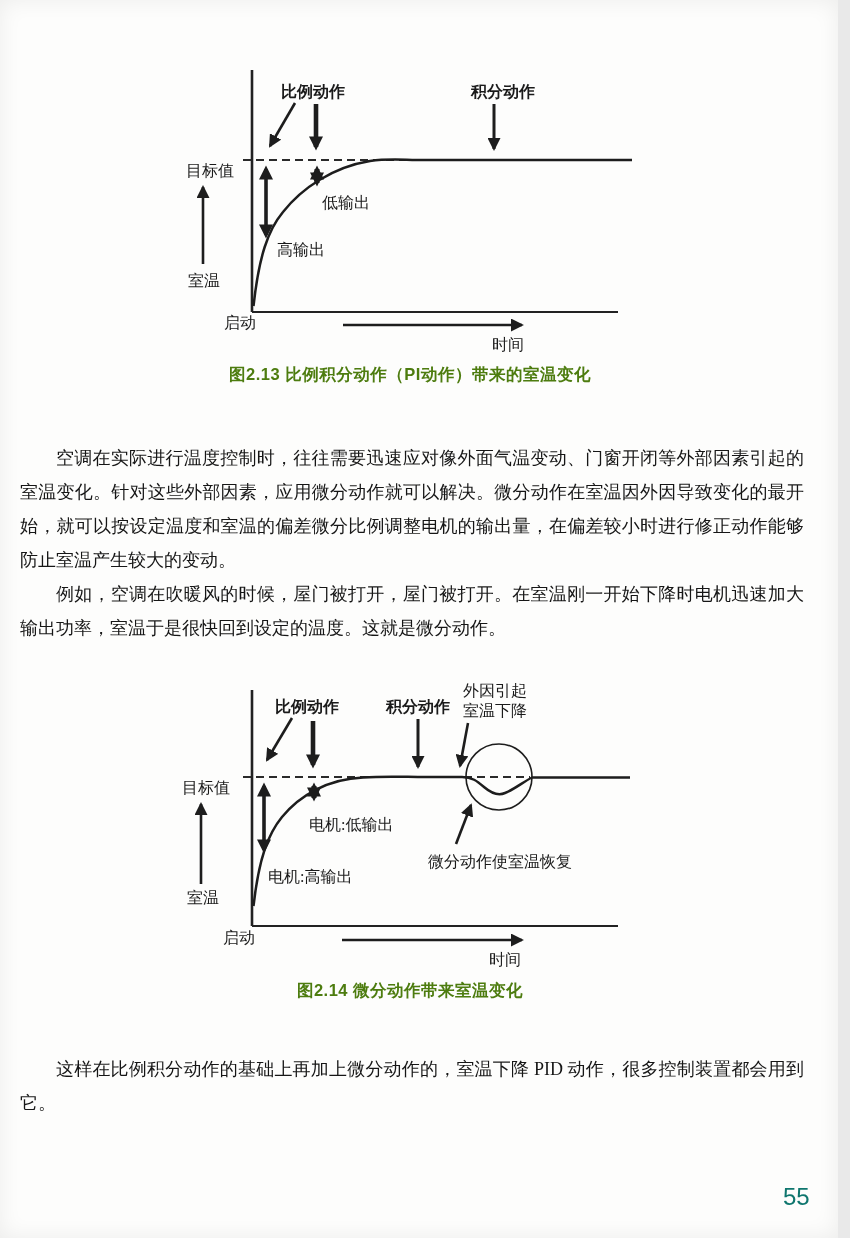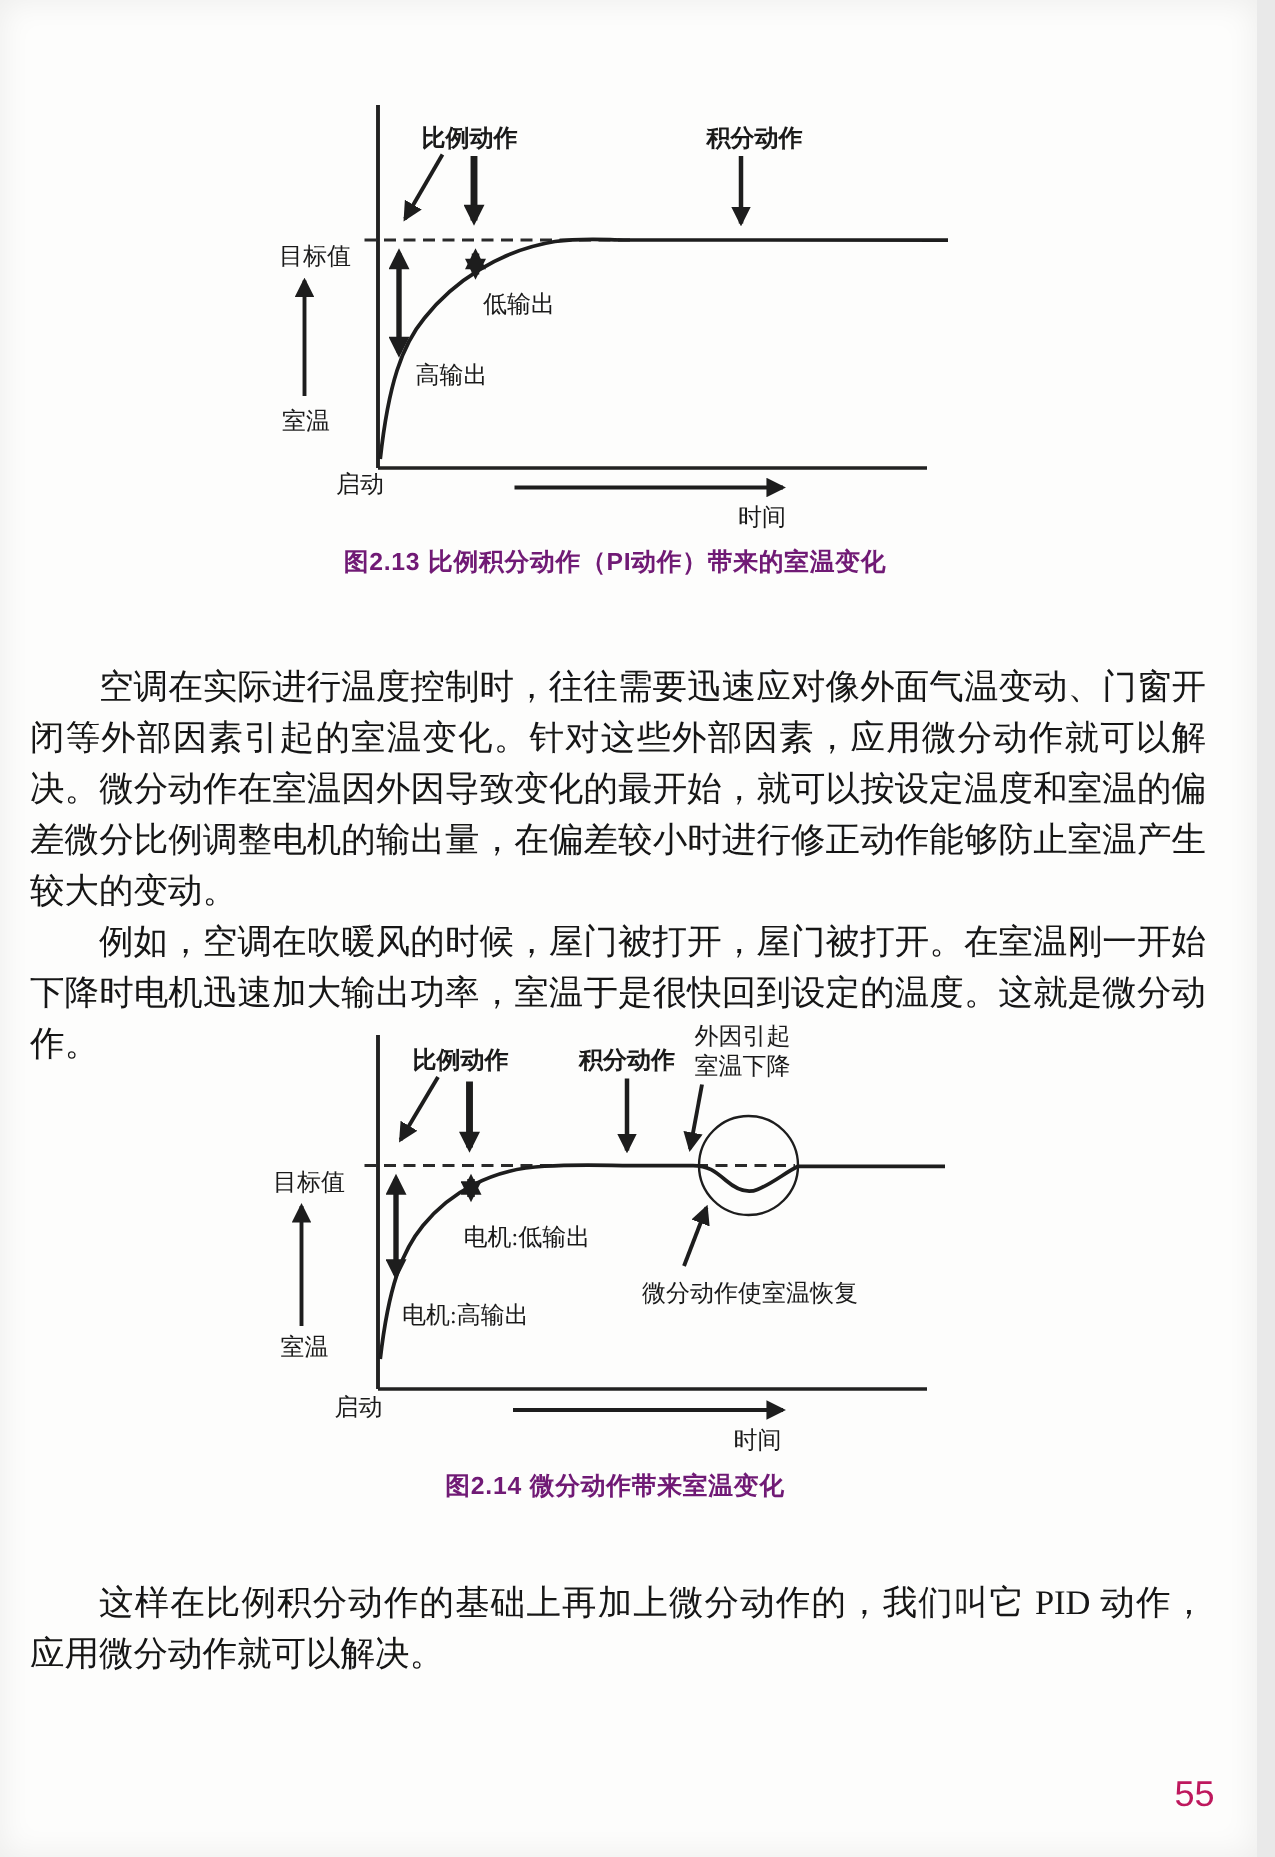--- a/index.html
+++ b/index.html
@@ -13,21 +13,21 @@
     width:838px;height:1238px;
     background:#fdfdfc;
     overflow:hidden;
     box-shadow:inset 0 0 22px rgba(0,0,0,0.07);
     color:#1b1b1b;
   }
   .bodytext{
     position:absolute;
     left:20px;
     width:784px;
-    font-size:23px;
+    font-size:18px;
     line-height:34px;
     text-align:justify;
     text-justify:inter-character;
     color:#161616;
   }
   .bodytext p{
     margin:0;
     text-indent:2em;
   }
   .figure{
@@ -35,34 +35,34 @@
     width:480px;
     text-align:center;
   }
   .figure svg{display:block;}
   .fig-caption{
     margin-top:2px;
     font-family:"Liberation Sans","DejaVu Sans",sans-serif;
     font-weight:bold;
     font-size:16.5px;
     letter-spacing:0.5px;
-    color:#701a75;
+    color:#4d7c0f;
     white-space:nowrap;
   }
   .diagram-label{
     font-family:"Liberation Serif","DejaVu Serif",serif;
     font-size:16px;
     fill:#1a1a1a;
   }
   .page-number{
     position:absolute;
     left:783px;top:1183px;
     font-family:"Liberation Sans","DejaVu Sans",sans-serif;
     font-size:24px;
-    color:#be185d;
+    color:#0f766e;
   }
 </style>
 </head>
 <body>
 
 <div class="page">
 
   <div class="figure" style="left:170px;top:60px;">
     <svg width="480" height="302" viewBox="0 0 480 302">
       <defs>
@@ -149,18 +149,18 @@
       <text class="diagram-label" x="33" y="227" text-anchor="middle">室温</text>
 
       <text class="diagram-label" x="69" y="267" text-anchor="middle">启动</text>
       <path d="M 172 264 H 352" stroke="#1d1d1d" stroke-width="2.6" fill="none" marker-end="url(#ah)"></path>
       <text class="diagram-label" x="335" y="289" text-anchor="middle">时间</text>
     </svg>
     <div class="fig-caption">图2.14 微分动作带来室温变化</div>
   </div>
 
   <div class="bodytext" style="top:1052px;">
-    <p>这样在比例积分动作的基础上再加上微分动作的，我们叫它 PID 动作，应用微分动作就可以解决。</p>
+    <p>这样在比例积分动作的基础上再加上微分动作的，室温下降 PID 动作，很多控制装置都会用到它。</p>
   </div>
 
   <div class="page-number">55</div>
 
 </div>
 
 </body></html>

